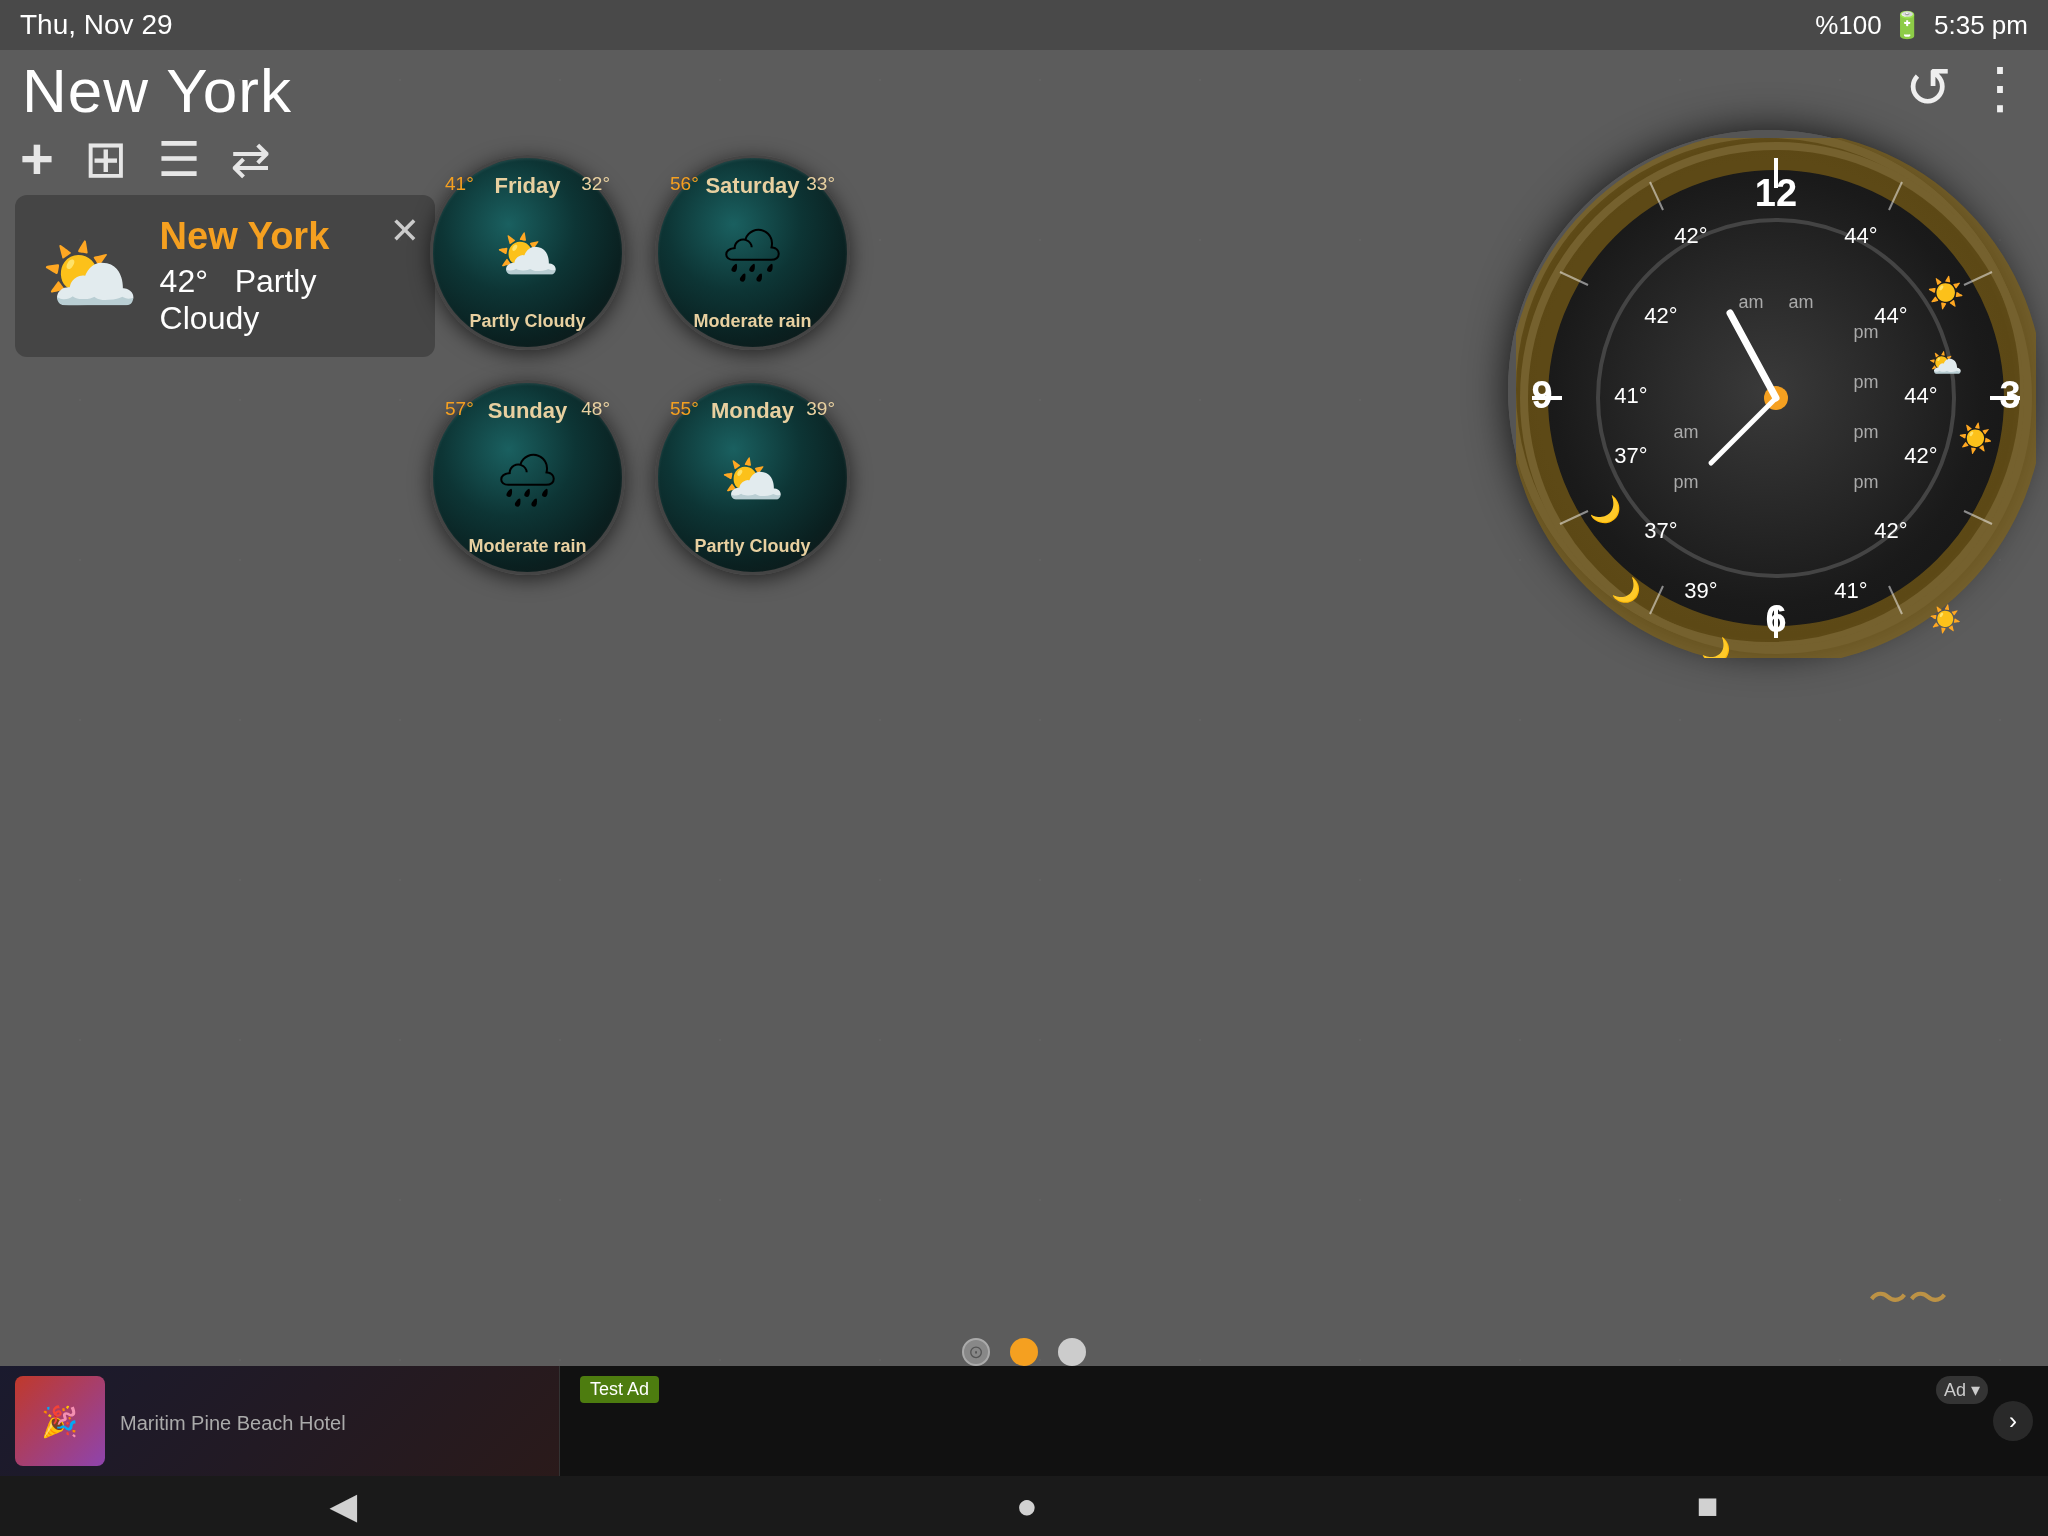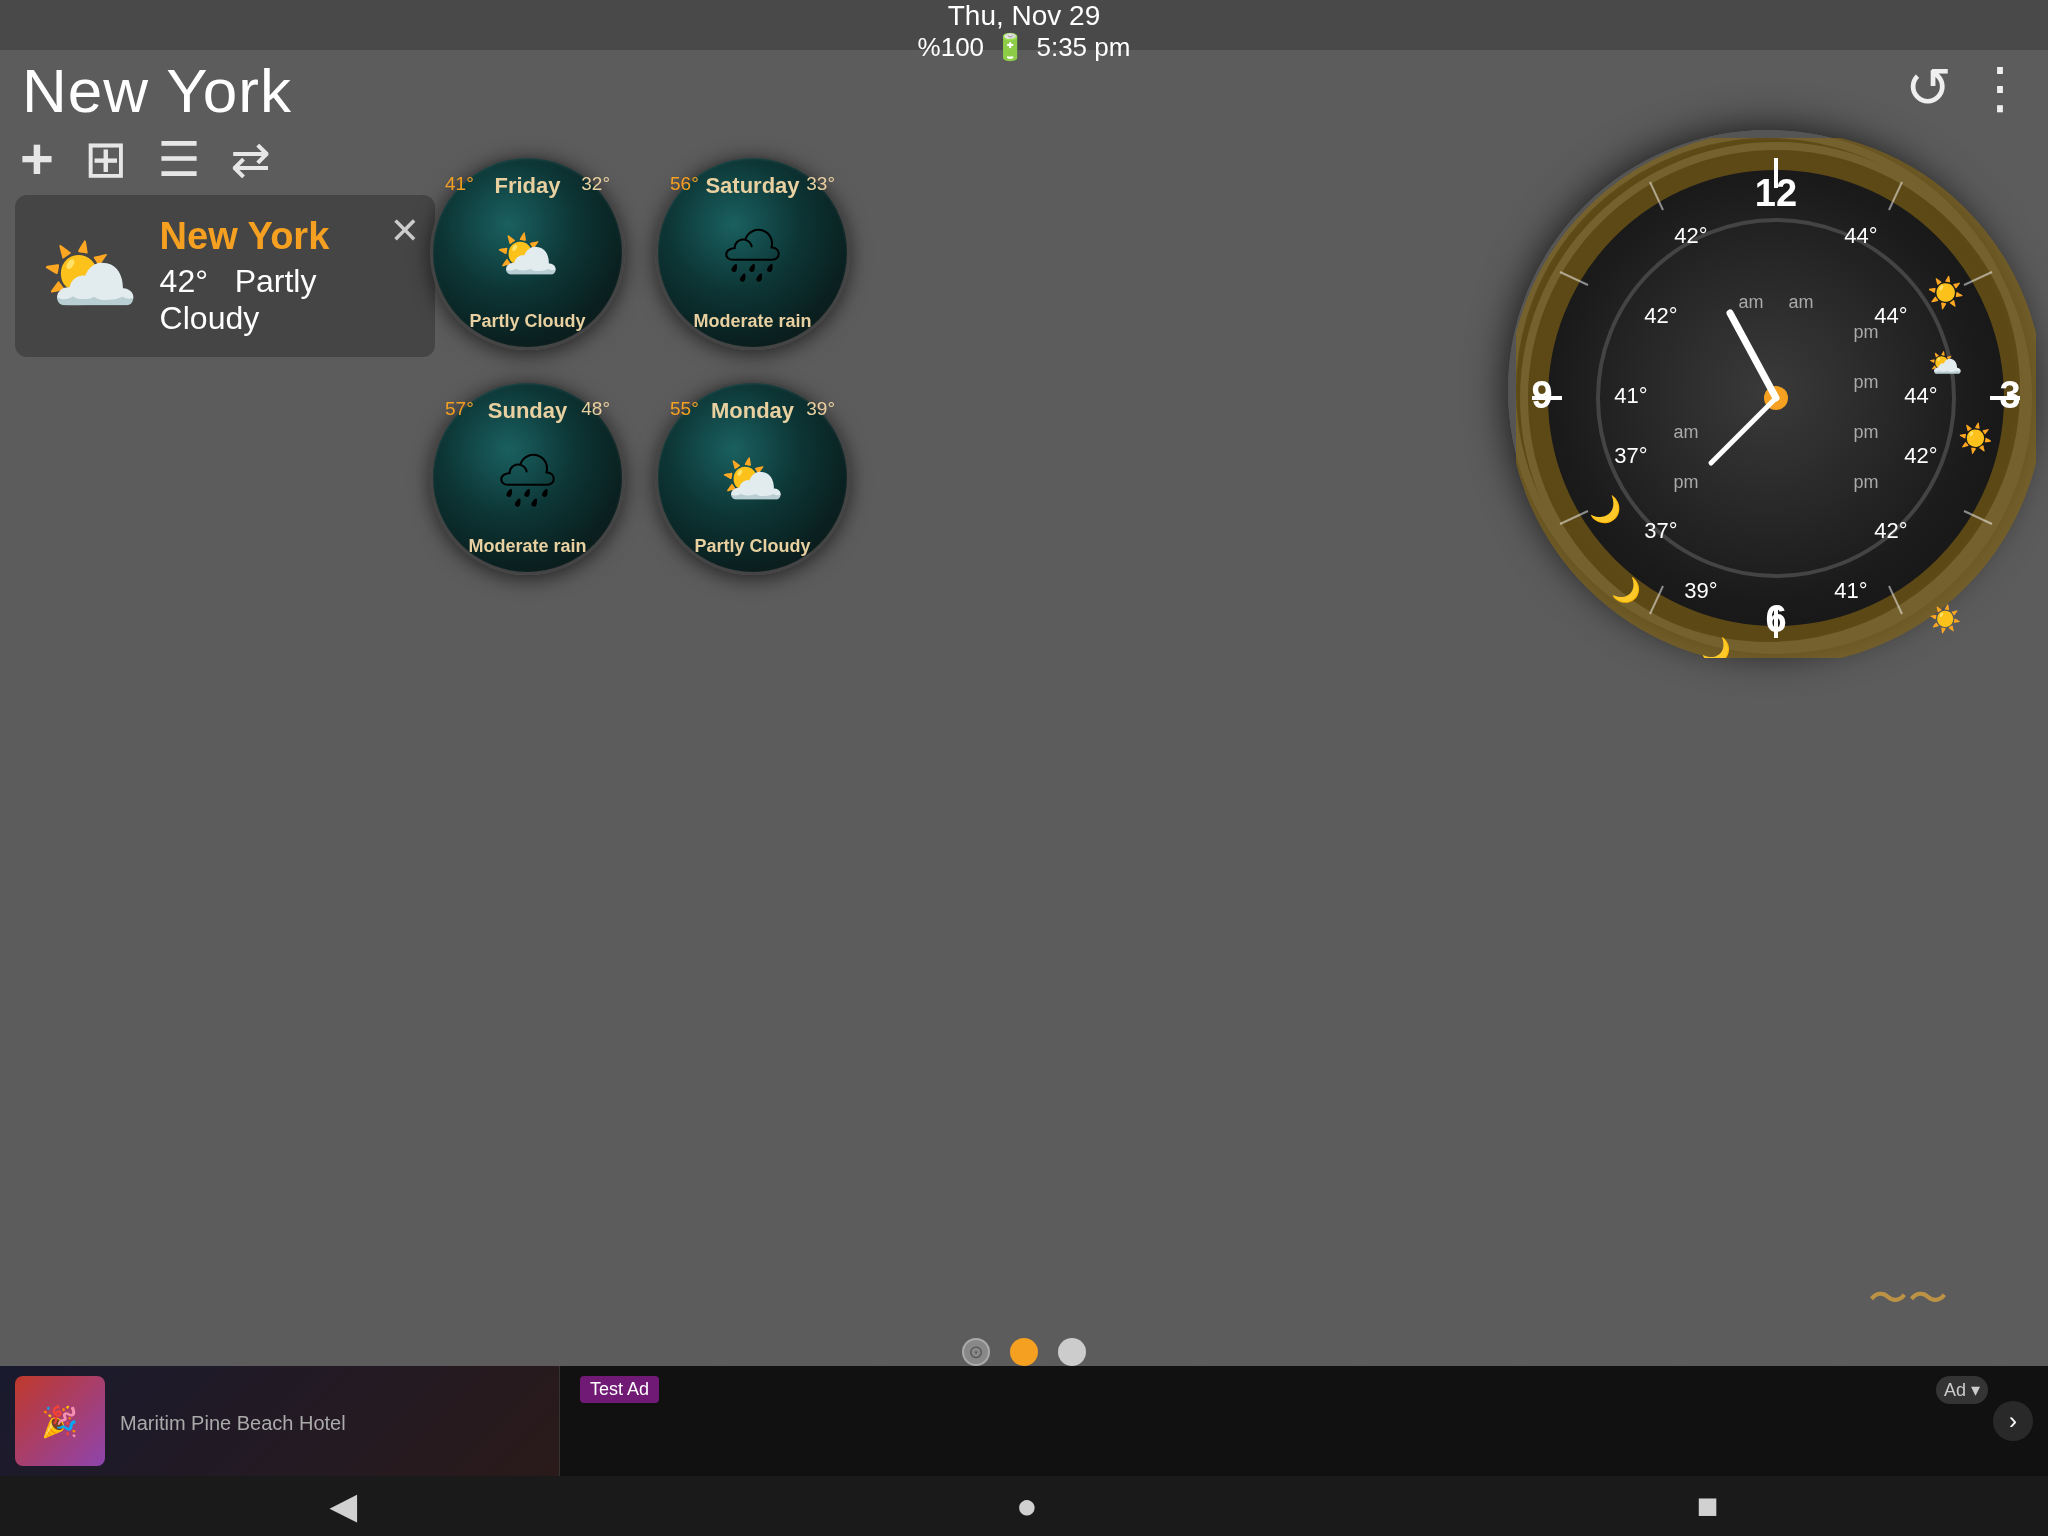--- a/index.html
+++ b/index.html
@@ -29,21 +29,20 @@
     .status-bar {
       position: absolute;
       top: 0; left: 0; right: 0;
       height: 50px;
       display: flex;
       align-items: center;
       justify-content: space-between;
       padding: 0 20px;
       background: rgba(0,0,0,0.2);
       z-index: 100;
-      flex-direction: column;
     }
     .status-bar .date-time {
       color: #fff;
       font-size: 28px;
       font-weight: 400;
     }
     .status-bar .right-status {
       display: flex;
       align-items: center;
       gap: 10px;
@@ -292,21 +291,21 @@
       flex: 1;
       height: 100%;
       background: #111;
       display: flex;
       align-items: center;
       padding: 10px 20px;
       gap: 15px;
       position: relative;
     }
     .ad-badge {
-      background: #701a75;
+      background: #4d7c0f;
       color: #fff;
       font-size: 18px;
       padding: 3px 10px;
       border-radius: 4px;
       position: absolute;
       top: 10px;
       left: 20px;
     }
     .ad-right-text {
       color: #fff;

